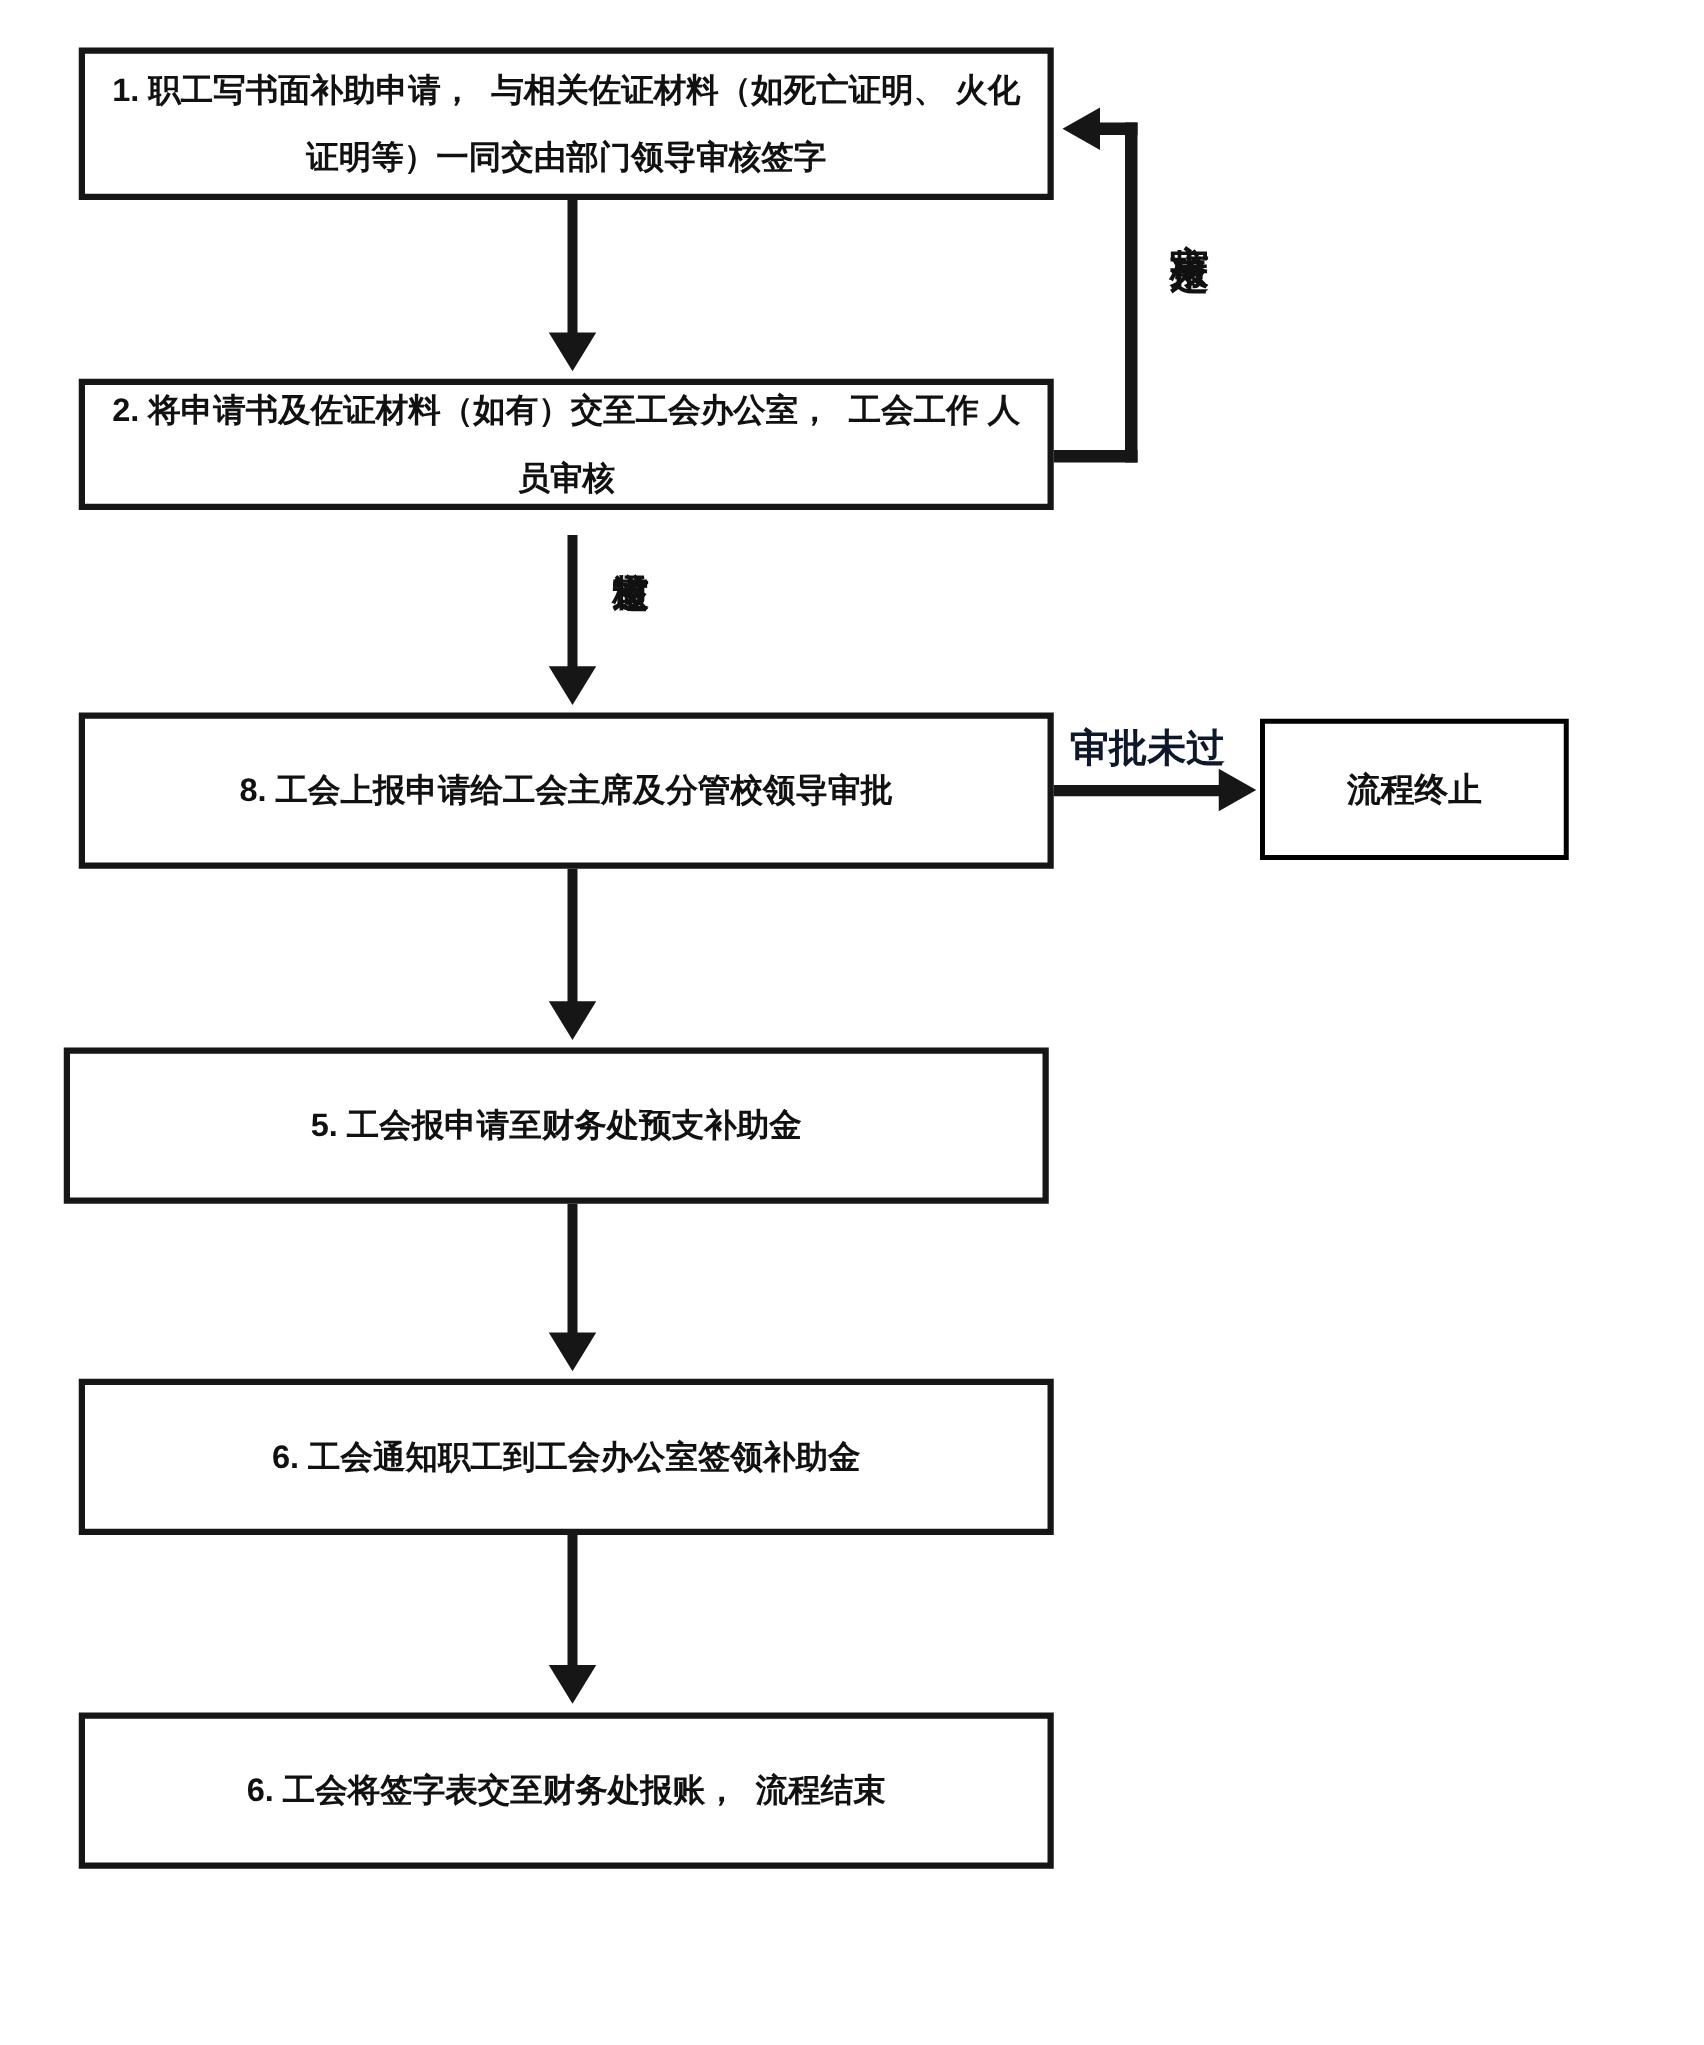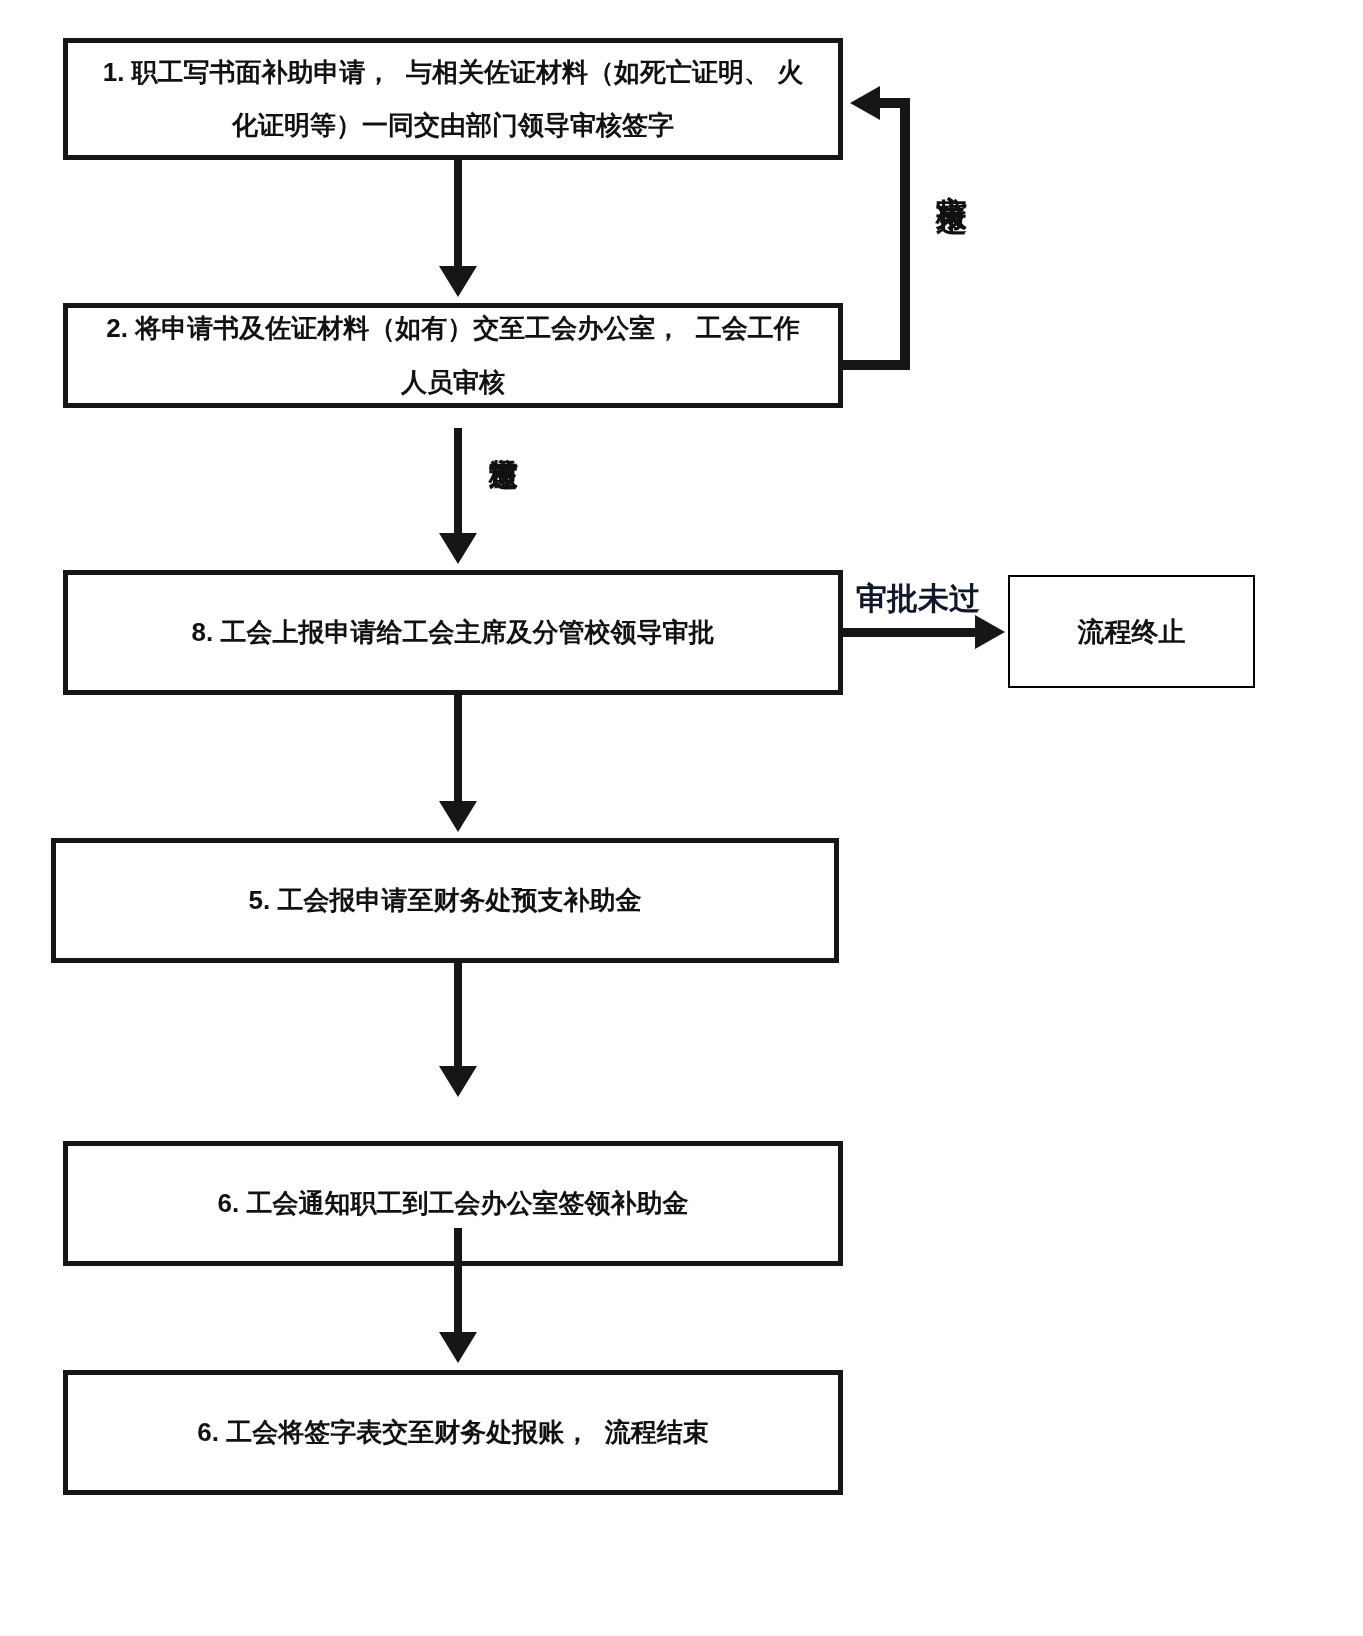--- a/index.html
+++ b/index.html
@@ -19,26 +19,26 @@
     position: absolute;
     border: 5px solid #161616;
     background: #ffffff;
     display: flex;
     align-items: center;
     justify-content: center;
     text-align: center;
     font-weight: bold;
     font-size: 26px;
     line-height: 2.05;
-    padding: 4px 26px;
+    padding: 4px 10px;
   }
   .box .box-text { white-space: pre-wrap; }
   .terminal-box {
     position: absolute;
-    border: 2px solid #000000;
+    border: 4px solid #000000;
     background: #ffffff;
     display: flex;
     align-items: center;
     justify-content: center;
     text-align: center;
     font-weight: bold;
     font-size: 27px;
   }
   .shaft-v { position: absolute; width: 8px; background: #161616; }
   .shaft-h { position: absolute; height: 9px; background: #161616; }
@@ -131,21 +131,21 @@
 
   <div class="box" style="left:51px; top:838px; width:788px; height:125px;">
     <span class="box-text">5. 工会报申请至财务处预支补助金</span>
   </div>
 
   <div>
     <div class="shaft-v" style="left:454px; top:963px; height:105px;"></div>
     <div class="tri-down" style="left:439px; top:1066px;"></div>
   </div>
 
-  <div class="box" style="left:63px; top:1103px; width:780px; height:125px;margin-top:38px;">
+  <div class="box" style="left:63px; top:1103px; width:780px; height:125px;">
     <span class="box-text">6. 工会通知职工到工会办公室签领补助金</span>
   </div>
 
   <div>
     <div class="shaft-v" style="left:454px; top:1228px; height:106px;"></div>
     <div class="tri-down" style="left:439px; top:1332px;"></div>
   </div>
 
   <div class="box" style="left:63px; top:1370px; width:780px; height:125px;">
     <span class="box-text">6. 工会将签字表交至财务处报账，  流程结束</span>

